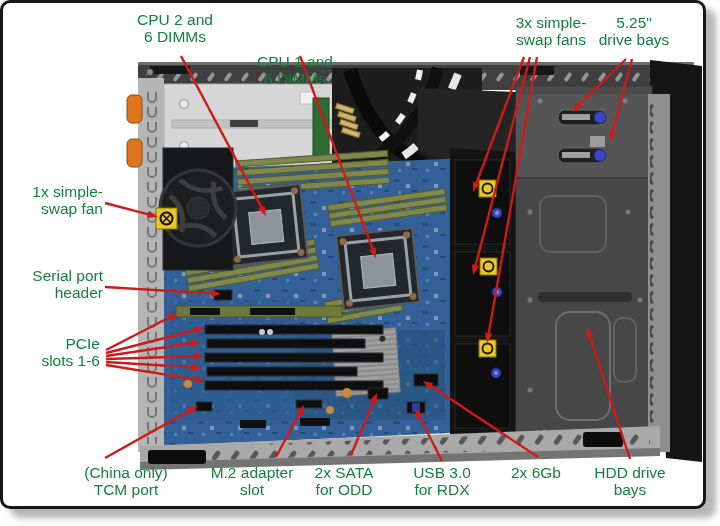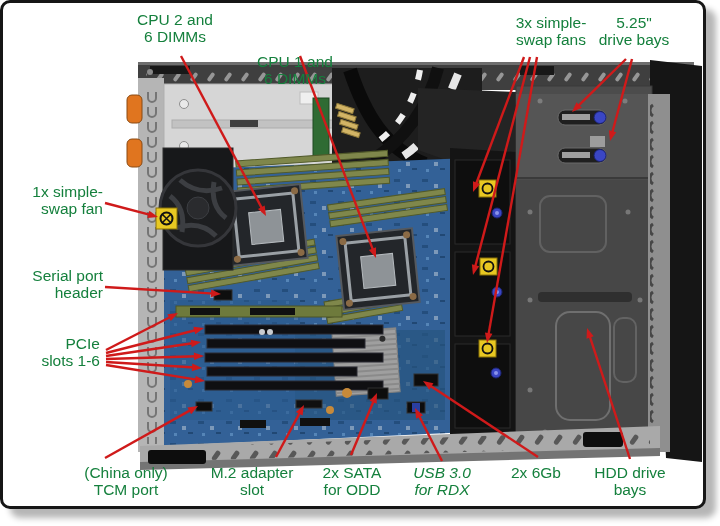--- a/index.html
+++ b/index.html
@@ -334,25 +334,25 @@
     <span>slots 1-6</span>
   </div>
   <div class="lbl c" style="left:64px;top:465px;width:124px;">
     <span>(China only)</span>
     <span>TCM port</span>
   </div>
   <div class="lbl c" style="left:190px;top:465px;width:124px;">
     <span>M.2 adapter</span>
     <span>slot</span>
   </div>
-  <div class="lbl c" style="left:296px;top:465px;width:112px;">
+  <div class="lbl c" style="left:288px;top:465px;width:112px;">
     <span>2x SATA</span>
     <span>for ODD</span>
   </div>
-  <div class="lbl c" style="left:390px;top:465px;width:104px;font-style:italic;">
+  <div class="lbl c" style="left:390px;top:465px;width:104px;">
     <span>USB 3.0</span>
     <span>for RDX</span>
   </div>
   <div class="lbl c" style="left:480px;top:465px;width:112px;">
     <span>2x 6Gb</span>
   </div>
   <div class="lbl c" style="left:574px;top:465px;width:112px;">
     <span>HDD drive</span>
     <span>bays</span>
   </div>

